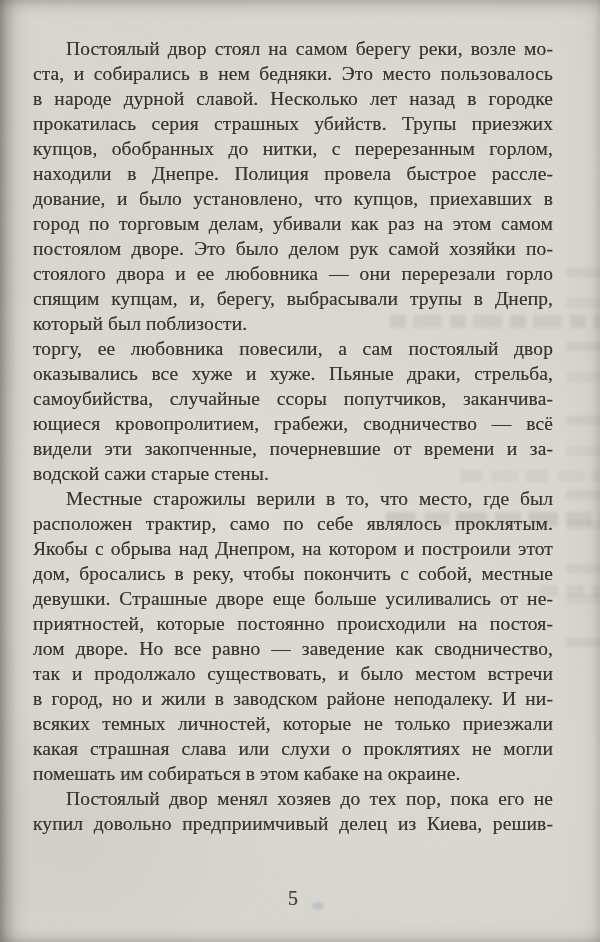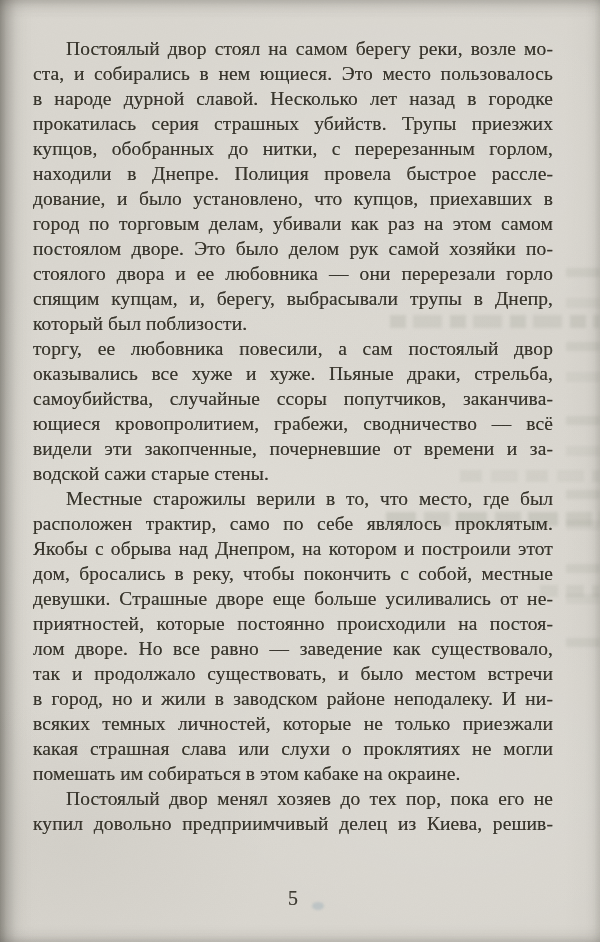--- a/index.html
+++ b/index.html
@@ -115,21 +115,21 @@
 
   <div class="smudge smudge-a"></div>
   <div class="smudge smudge-b"></div>
   <div class="smudge smudge-c"></div>
   <div class="smudge smudge-d"></div>
   <div class="smudge smudge-e"></div>
   <div class="blemish"></div>
 
   <div class="text-block">
       <div class="line indent">Постоялый двор стоял на самом берегу реки, возле мо-</div>
-      <div class="line">ста, и собирались в нем ющиеся. Это место пользовалось</div>
+      <div class="line">ста, и собирались в нем бедняки. Это место пользовалось</div>
       <div class="line">в народе дурной славой. Несколько лет назад в городке</div>
       <div class="line">прокатилась серия страшных убийств. Трупы приезжих</div>
       <div class="line">купцов, обобранных до нитки, с перерезанным горлом,</div>
       <div class="line">находили в Днепре. Полиция провела быстрое рассле-</div>
       <div class="line">дование, и было установлено, что купцов, приехавших в</div>
       <div class="line">город по торговым делам, убивали как раз на этом самом</div>
       <div class="line">постоялом дворе. Это было делом рук самой хозяйки по-</div>
       <div class="line">стоялого двора и ее любовника — они перерезали горло</div>
       <div class="line">спящим купцам, и, берегу, выбрасывали трупы в Днепр,</div>
       <div class="line para-end">который был поблизости.</div>
@@ -138,21 +138,21 @@
       <div class="line">самоубийства, случайные ссоры попутчиков, заканчива-</div>
       <div class="line">ющиеся кровопролитием, грабежи, сводничество — всё</div>
       <div class="line">видели эти закопченные, почерневшие от времени и за-</div>
       <div class="line para-end">водской сажи старые стены.</div>
       <div class="line indent">Местные старожилы верили в то, что место, где был</div>
       <div class="line">расположен трактир, само по себе являлось проклятым.</div>
       <div class="line">Якобы с обрыва над Днепром, на котором и построили этот</div>
       <div class="line">дом, бросались в реку, чтобы покончить с собой, местные</div>
       <div class="line">девушки. Страшные дворе еще больше усиливались от не-</div>
       <div class="line">приятностей, которые постоянно происходили на постоя-</div>
-      <div class="line">лом дворе. Но все равно — заведение как существовало,</div>
+      <div class="line">лом дворе. Но все равно — заведение как сводничество,</div>
       <div class="line">так и продолжало существовать, и было местом встречи</div>
       <div class="line">в город, но и жили в заводском районе неподалеку. И ни-</div>
       <div class="line">всяких темных личностей, которые не только приезжали</div>
       <div class="line">какая страшная слава или слухи о проклятиях не могли</div>
       <div class="line para-end">помешать им собираться в этом кабаке на окраине.</div>
       <div class="line indent">Постоялый двор менял хозяев до тех пор, пока его не</div>
       <div class="line">купил довольно предприимчивый делец из Киева, решив-</div>
     </div>
 
   <div class="page-number">5</div>

